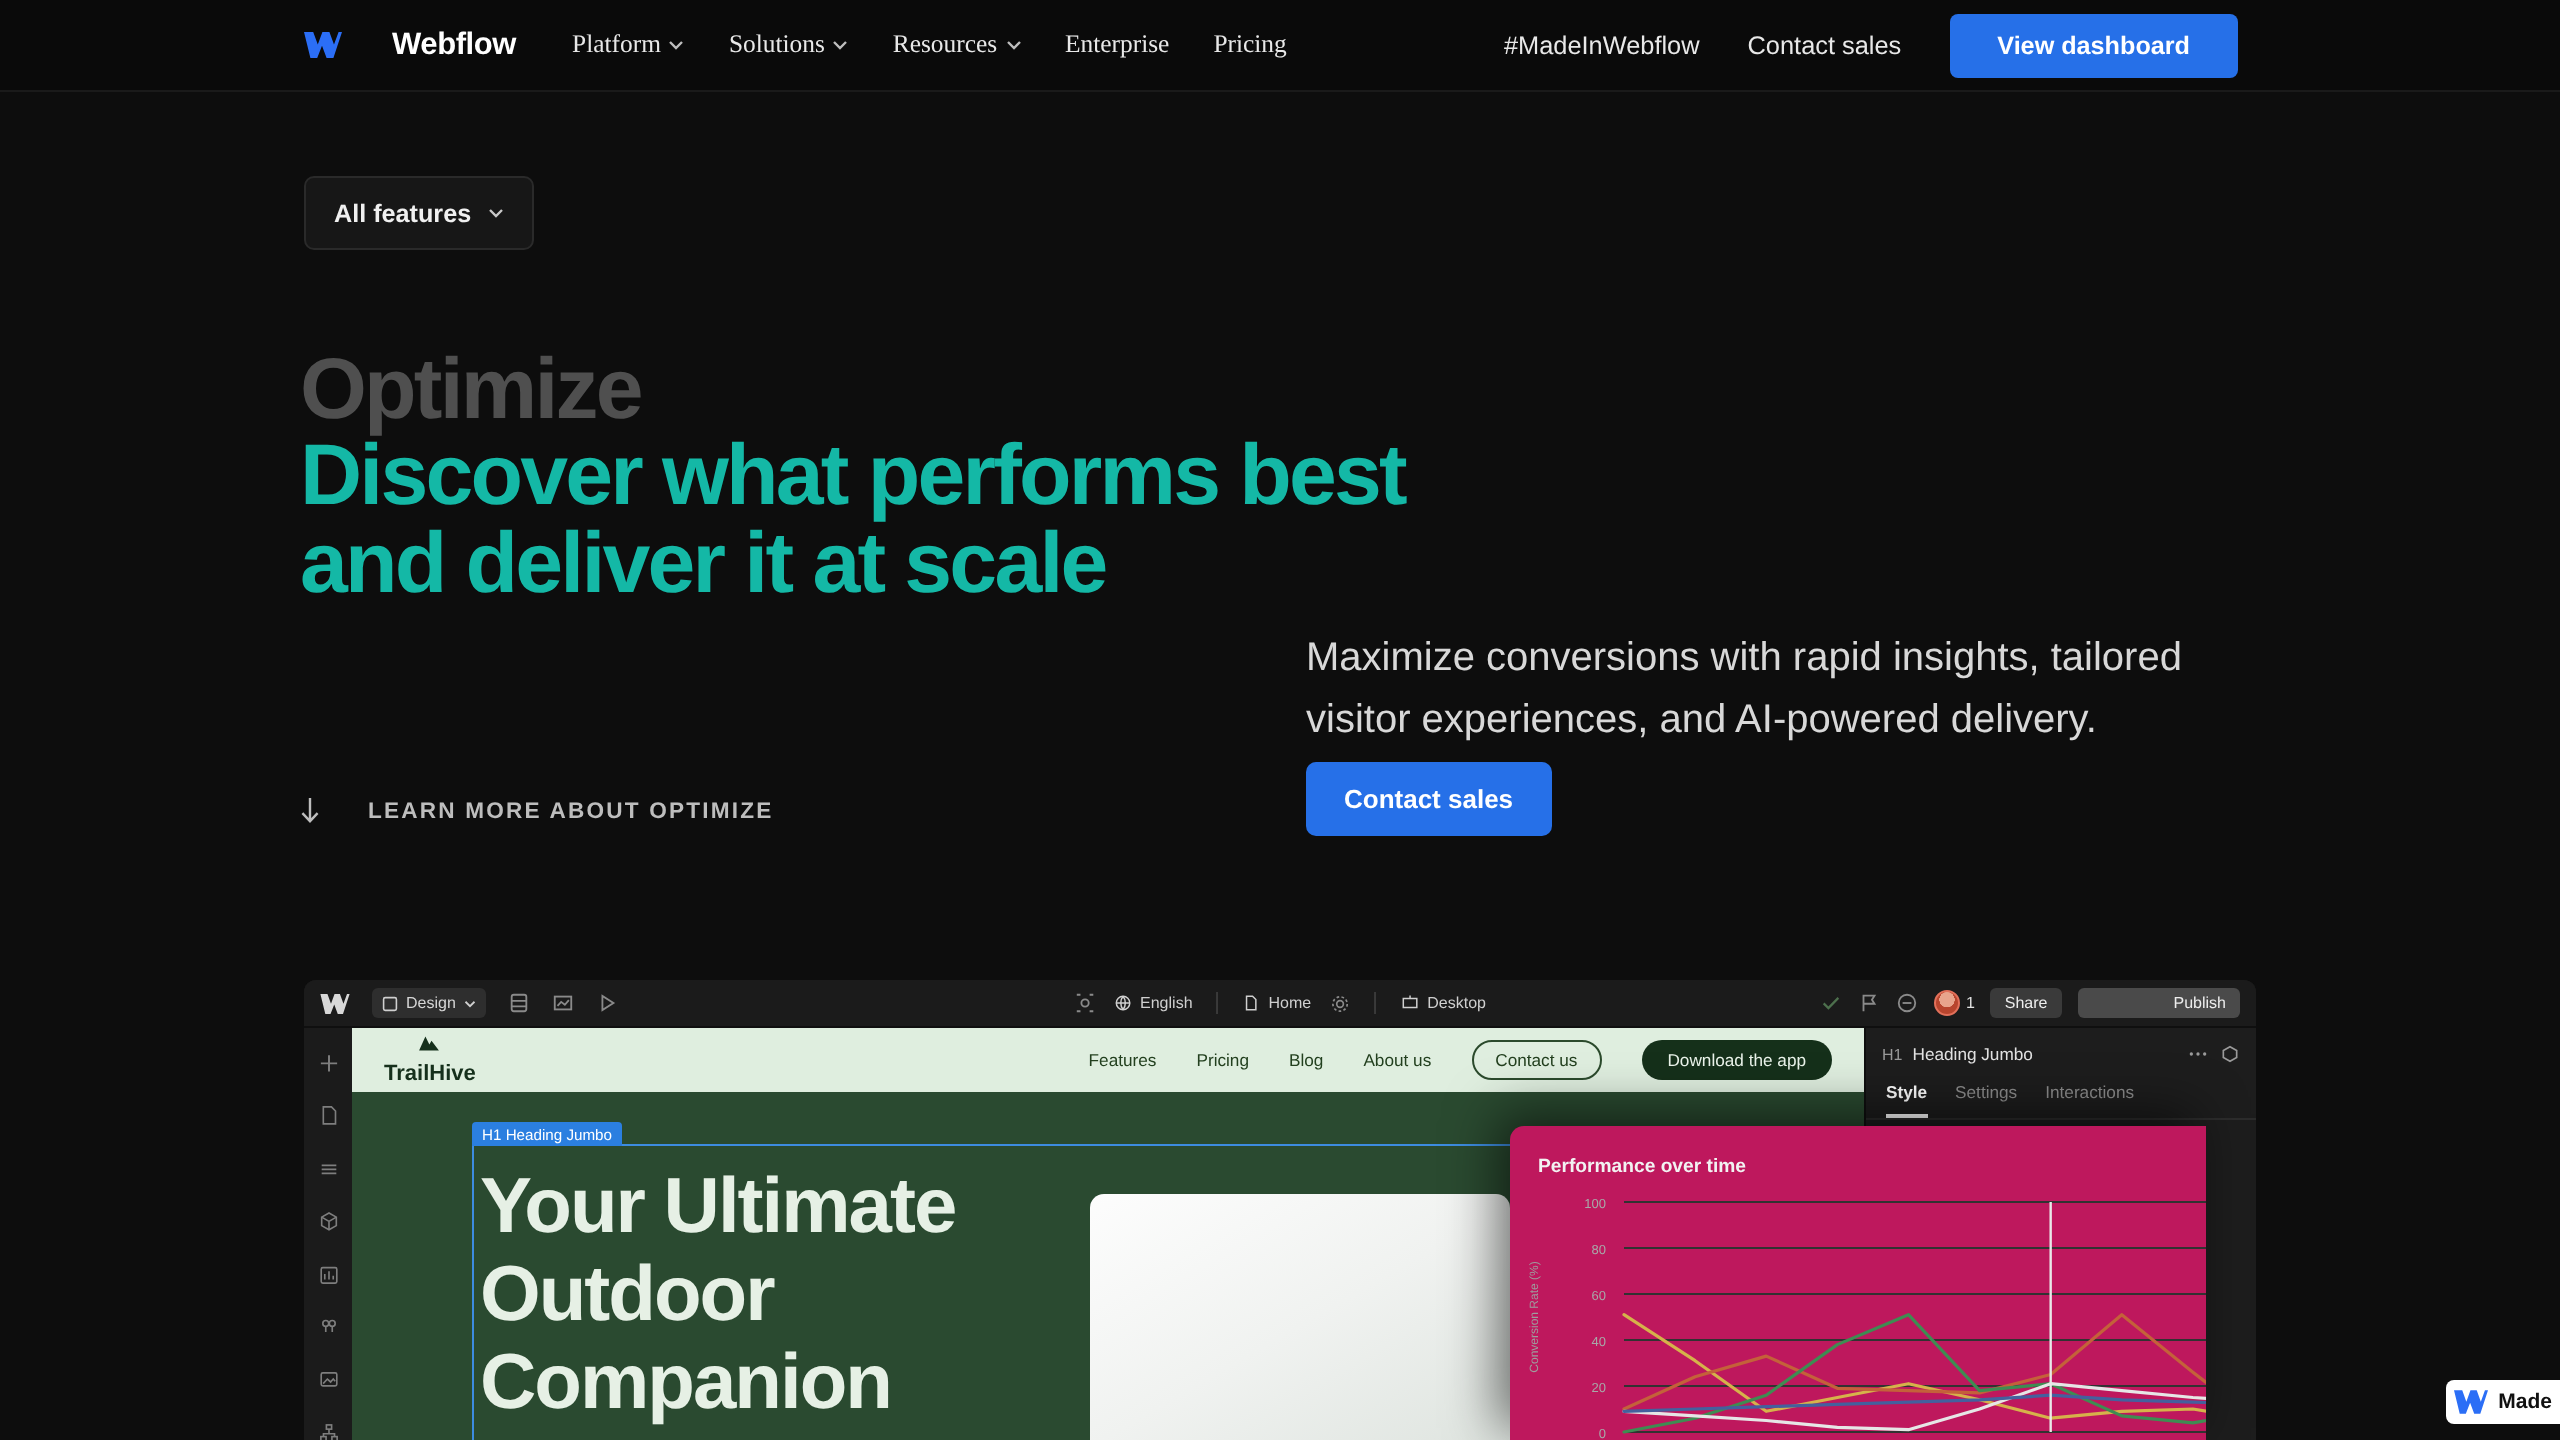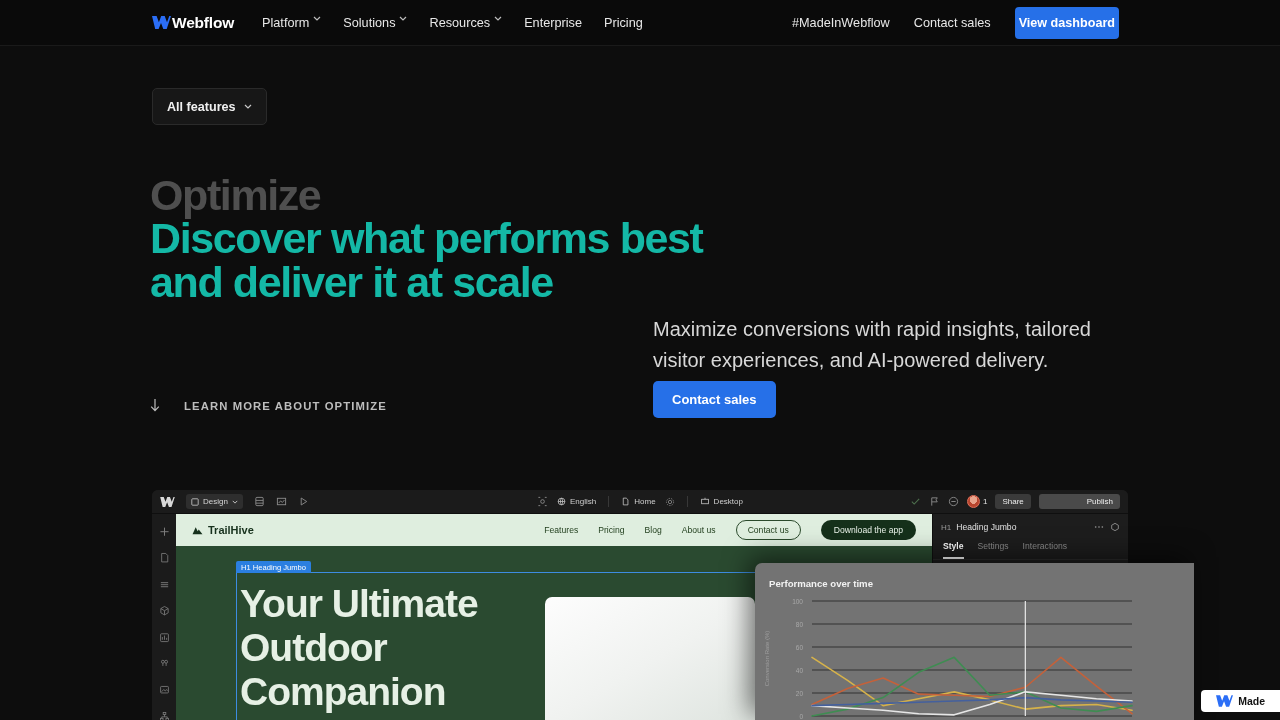--- a/index.html
+++ b/index.html
@@ -12,38 +12,39 @@
   body { position: relative; }
 
   
   .topnav {
     position: absolute; top: 0; left: 0; width: 1280px; height: 46px;
     background: #0a0a0a;
     display: flex; align-items: center;
     border-bottom: 1px solid #1a1a1a;
   }
   .nav-left { display: flex; align-items: center; margin-left: 152px; }
-  .brand { display: flex; align-items: center; gap: 1px; margin-right: 28px; }
+  .brand { display: flex; align-items: center; gap: 25px; margin-right: 28px; }
   .brand-mark { width: 19px; height: 13px; display: block; }
   .brand-name { color: #fff; font-size: 15.5px; font-weight: 700; letter-spacing: -0.2px; }
   .nav-items { display: flex; align-items: center; gap: 22px; }
   .nav-item {
     color: #e8e8e8; font-size: 12.7px; font-weight: 400;
-    display: flex; align-items: flex-start; gap: 4px; cursor: pointer;
+    display: flex; align-items: center; gap: 4px; cursor: pointer;
     white-space: nowrap;
+    font-family: Liberation Serif, serif;
   }
   .caret { width: 8px; height: 5px; display: block; opacity: .85; }
   .nav-right {
     margin-left: auto; margin-right: 161px;
     display: flex; align-items: center; gap: 24px;
   }
   .nav-link { color: #e8e8e8; font-size: 12.7px; cursor: pointer; white-space: nowrap; }
   .btn-dashboard {
     background: #2670e8; color: #fff; font-size: 12.6px; font-weight: 700;
-    border: none; border-radius: 4px; padding: 9px 4px; cursor: pointer;
+    border: none; border-radius: 4px; padding: 9px 24px; cursor: pointer;
     white-space: nowrap;
   }
 
   
   .pill-features {
     position: absolute; left: 152px; top: 88px;
     background: #171717; border: 1px solid #2a2a2a; border-radius: 5px;
     height: 37px; padding: 0 14px;
     display: flex; align-items: center; gap: 8px; cursor: pointer;
   }
@@ -131,21 +132,21 @@
   .rail-ico { opacity: .55; display: block; cursor: pointer; }
 
   .canvas {
     position: absolute; left: 24px; top: 24px; right: 196px; bottom: 0;
     background: #2a4a30; overflow: hidden;
   }
   .site-nav {
     position: absolute; top: 0; left: 0; right: 0; height: 32px;
     background: #dfeedf; display: flex; align-items: center; padding: 0 16px;
   }
-  .site-brand { display: flex; align-items: center; gap: 5px; }
+  .site-brand { display: flex; align-items: center; gap: 5px; flex-direction: column; }
   .site-brand span { color: #16301c; font-size: 11px; font-weight: 700; }
   .site-links { margin-left: auto; display: flex; align-items: center; gap: 20px; }
   .site-link { color: #23401f; font-size: 8.6px; cursor: pointer; white-space: nowrap; }
   .site-outline {
     border: 1px solid #2b4a2c; border-radius: 11px; padding: 4px 11px;
     color: #23401f; font-size: 8.6px; cursor: pointer; white-space: nowrap;
   }
   .site-solid {
     background: #15301a; color: #eaf3ea; border-radius: 11px;
     padding: 5px 13px; font-size: 8.6px; cursor: pointer; white-space: nowrap;
@@ -187,36 +188,36 @@
   }
   .rp-tab {
     color: #8c8c8c; font-size: 8.6px; padding-bottom: 6px; cursor: pointer;
     border-bottom: 2px solid transparent;
   }
   .rp-tab.active { color: #fff; font-weight: 700; border-bottom-color: #fff; }
 
   
   .chart-panel {
     position: absolute; left: 755px; top: 563px;
-    width: 439px; height: 157px;
-    background: #737373; border-radius: 7px 0 0 0;
+    width: 348px; height: 157px;
+    background: #be185d; border-radius: 7px 0 0 0;
     box-shadow: -6px -6px 26px rgba(0,0,0,.55);
     overflow: hidden;
   }
   .chart-title {
     position: absolute; left: 14px; top: 15px;
     color: #f2f2f2; font-size: 9.6px; font-weight: 700;
   }
   .chart-svg { position: absolute; left: 0; top: 30px; }
 
   
   .mw-badge {
     position: absolute; right: 0; bottom: 8px;
     background: #fff; border-radius: 4px 0 0 4px;
-    height: 22px; padding: 0 15px;
+    height: 22px; padding: 0 4px;
     display: flex; align-items: center; gap: 5px; cursor: pointer;
   }
   .mw-badge span { color: #111; font-size: 10.5px; font-weight: 700; white-space: nowrap; }
 </style>
 </head>
 <body>
 
 <div class="topnav">
   <div class="nav-left">
     <div class="brand">

